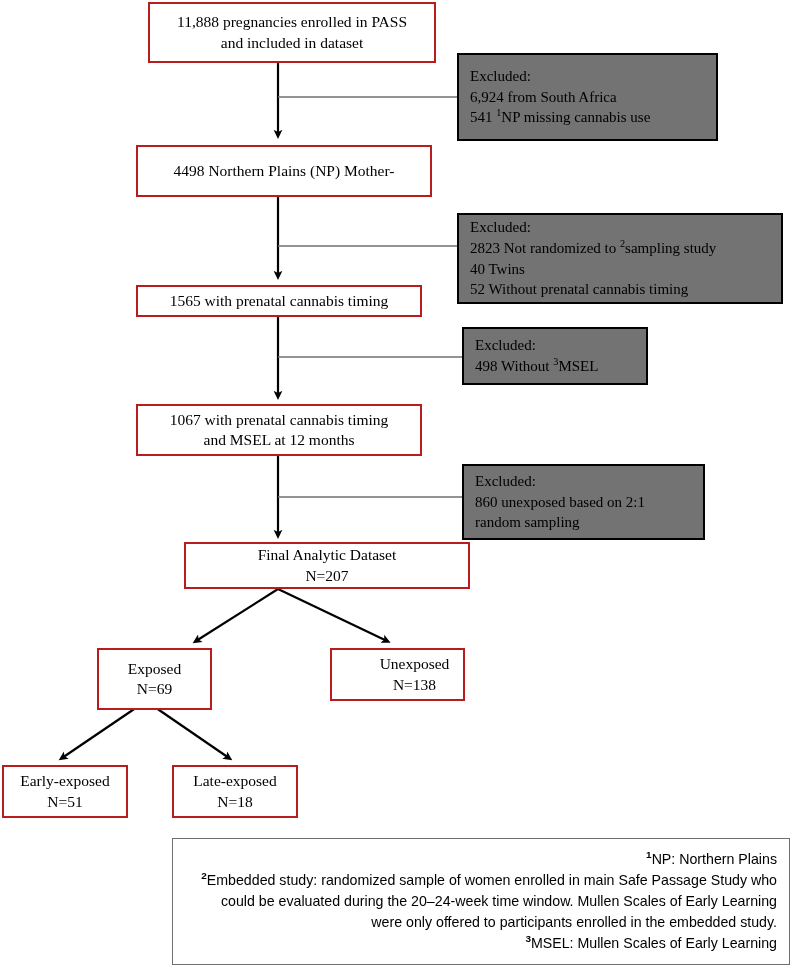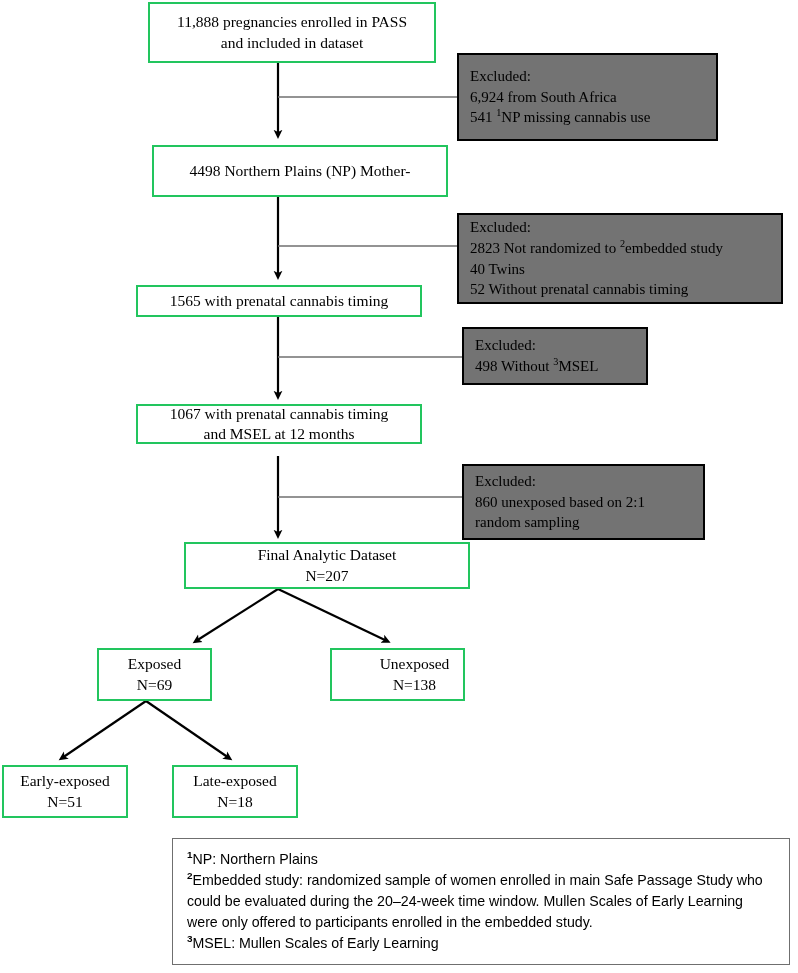--- a/index.html
+++ b/index.html
@@ -8,21 +8,21 @@
     width:798px;
     height:973px;
     background:#ffffff;
     overflow:hidden;
     font-family:"Liberation Serif","DejaVu Serif",serif;
     color:#000000;
   }
   .box{
     position:absolute;
     box-sizing:border-box;
-    border:2px solid #22c55e;
+    border:2px solid #b91c1c;
     background:#ffffff;
     display:flex;
     align-items:center;
     justify-content:center;
     text-align:center;
     font-family:"Liberation Serif","DejaVu Serif",serif;
     font-size:15.5px;
     line-height:1.30;
     color:#000000;
     padding:2px 6px;
@@ -48,21 +48,21 @@
   .footnote{
     position:absolute;
     box-sizing:border-box;
     border:1px solid #6f6f6f;
     background:#ffffff;
     font-family:"Liberation Sans","DejaVu Sans",sans-serif;
     font-size:14.2px;
     line-height:1.48;
     color:#000000;
     padding:10px 12px 8px 14px;
-    text-align:left;
+    text-align:right;
   }
   .footnote sup{font-size:0.70em;font-weight:bold;}
   svg.links{position:absolute;left:0;top:0;width:798px;height:973px;pointer-events:none;}
   .nowrap{white-space:nowrap;}
 </style>
 </head>
 <body>
 
 <div id="page">
 
@@ -98,47 +98,47 @@
     </g>
   </svg>
 
   <div class="box" style="left:148px;top:2px;width:288px;height:61px;">
     <div class="inner">
       <div>11,888 pregnancies enrolled in PASS</div>
       <div>and included in dataset</div>
     </div>
   </div>
 
-  <div class="box" style="left:152px;top:145px;width:296px;height:52px;">
+  <div class="box" style="left:136px;top:145px;width:296px;height:52px;">
     <div class="inner">
       <div>4498 Northern Plains (NP) Mother-</div>
     </div>
   </div>
 
   <div class="box" style="left:136px;top:285px;width:286px;height:32px;justify-content:center;">
     <div class="inner">
       <div class="nowrap">1565 with prenatal cannabis timing</div>
     </div>
   </div>
 
-  <div class="box" style="left:136px;top:404px;width:286px;height:40px;">
+  <div class="box" style="left:136px;top:404px;width:286px;height:52px;">
     <div class="inner">
       <div>1067 with prenatal cannabis timing</div>
       <div>and MSEL at 12 months</div>
     </div>
   </div>
 
   <div class="box" style="left:136px;top:542px;width:286px;height:47px;margin-left:48px;">
     <div class="inner">
       <div>Final Analytic Dataset</div>
       <div>N=207</div>
     </div>
   </div>
 
-  <div class="box" style="left:97px;top:648px;width:115px;height:53px;">
+  <div class="box" style="left:97px;top:648px;width:115px;height:62px;">
     <div class="inner">
       <div>Exposed</div>
       <div>N=69</div>
     </div>
   </div>
 
   <div class="box" style="left:330px;top:648px;width:135px;height:53px;padding-left:40px;">
     <div class="inner">
       <div>Unexposed</div>
       <div>N=138</div>
@@ -166,21 +166,21 @@
       <div>
         <span>541 </span><sup>1</sup><span>NP missing cannabis use</span>
       </div>
     </div>
   </div>
 
   <div class="excl" style="left:457px;top:213px;width:326px;height:91px;">
     <div class="inner">
       <div>Excluded:</div>
       <div>
-        <span>2823 Not randomized to </span><sup>2</sup><span>embedded study</span>
+        <span>2823 Not randomized to </span><sup>2</sup><span>sampling study</span>
       </div>
       <div>40 Twins</div>
       <div>52 Without prenatal cannabis timing</div>
     </div>
   </div>
 
   <div class="excl" style="left:462px;top:327px;width:186px;height:58px;">
     <div class="inner">
       <div>Excluded:</div>
       <div>

